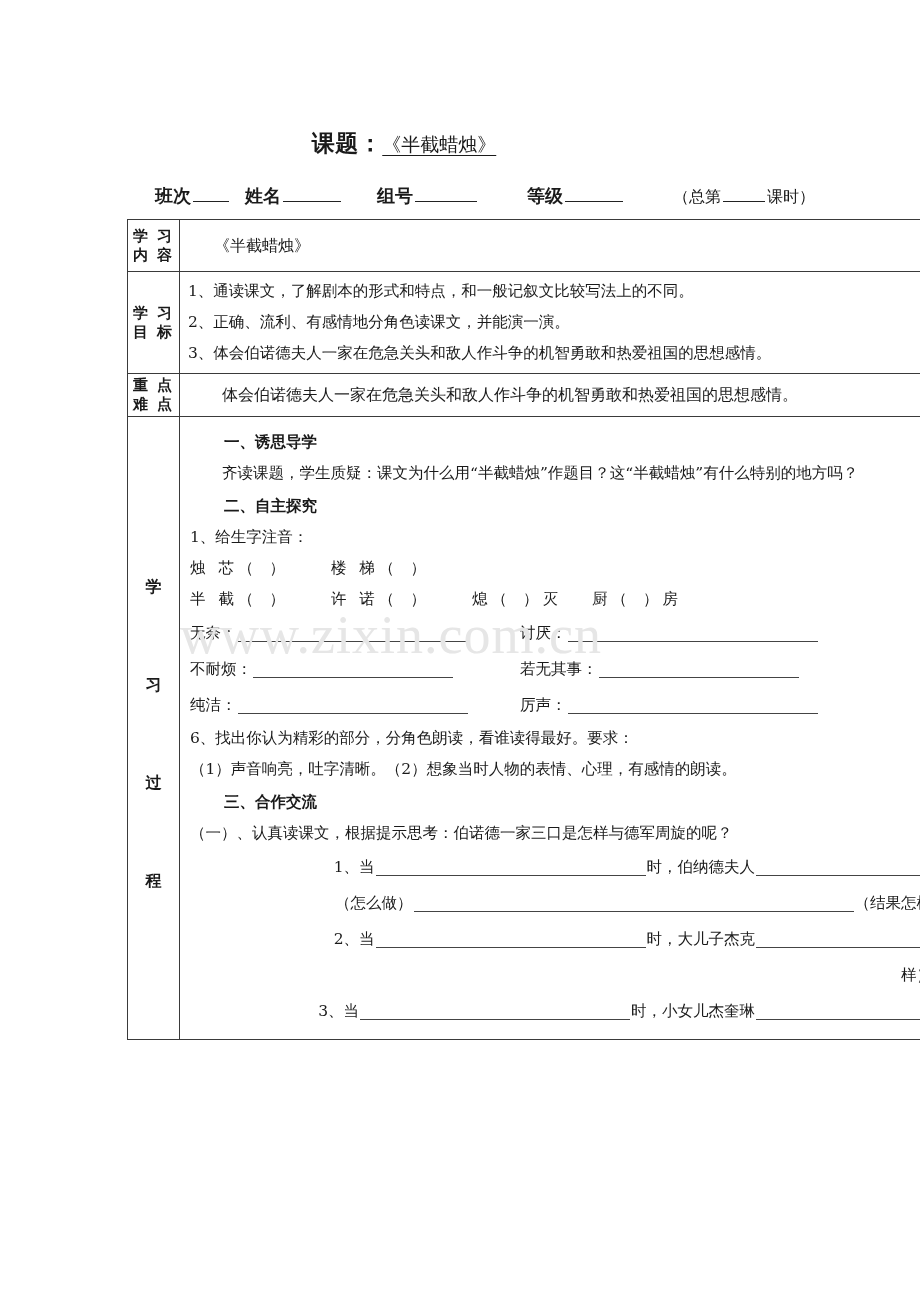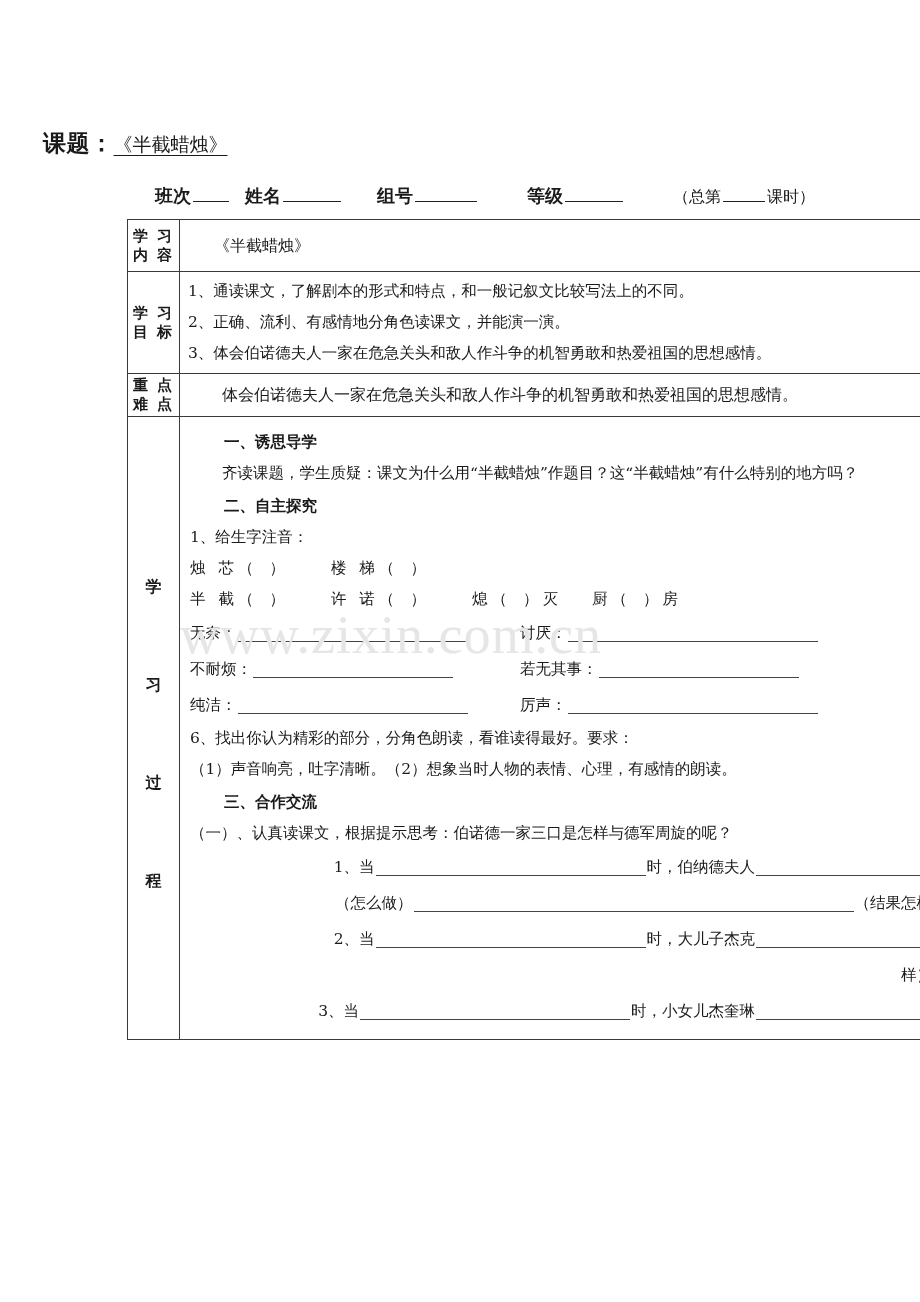--- a/index.html
+++ b/index.html
@@ -23,25 +23,24 @@
     width: 920px;
     height: 1302px;
   }
 
   
   .doc-title {
     position: absolute;
     left: 0;
     top: 128px;
     width: 808px;
-    text-align: left;
+    text-align: center;
     font-size: 23px;
     line-height: 30px;
     white-space: nowrap;
-    padding-left: 43px;
   }
   .doc-title .t-label {
     font-weight: bold;
     letter-spacing: 0.5px;
   }
   .doc-title .t-value {
     font-weight: normal;
     font-size: 19px;
     text-decoration: underline;
     text-underline-offset: 4px;

